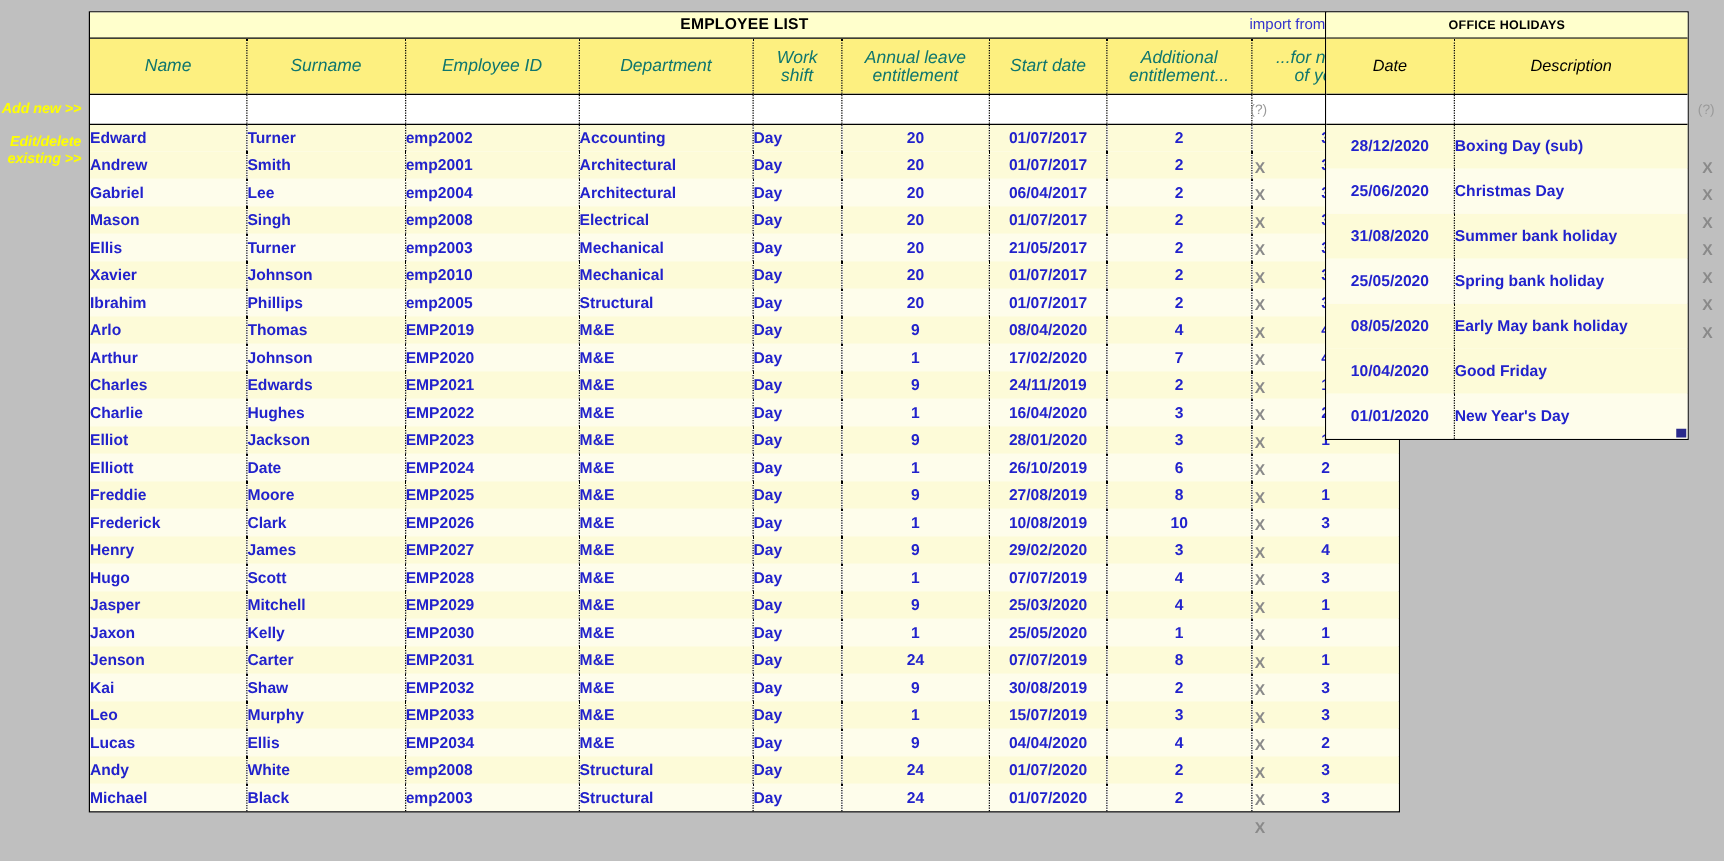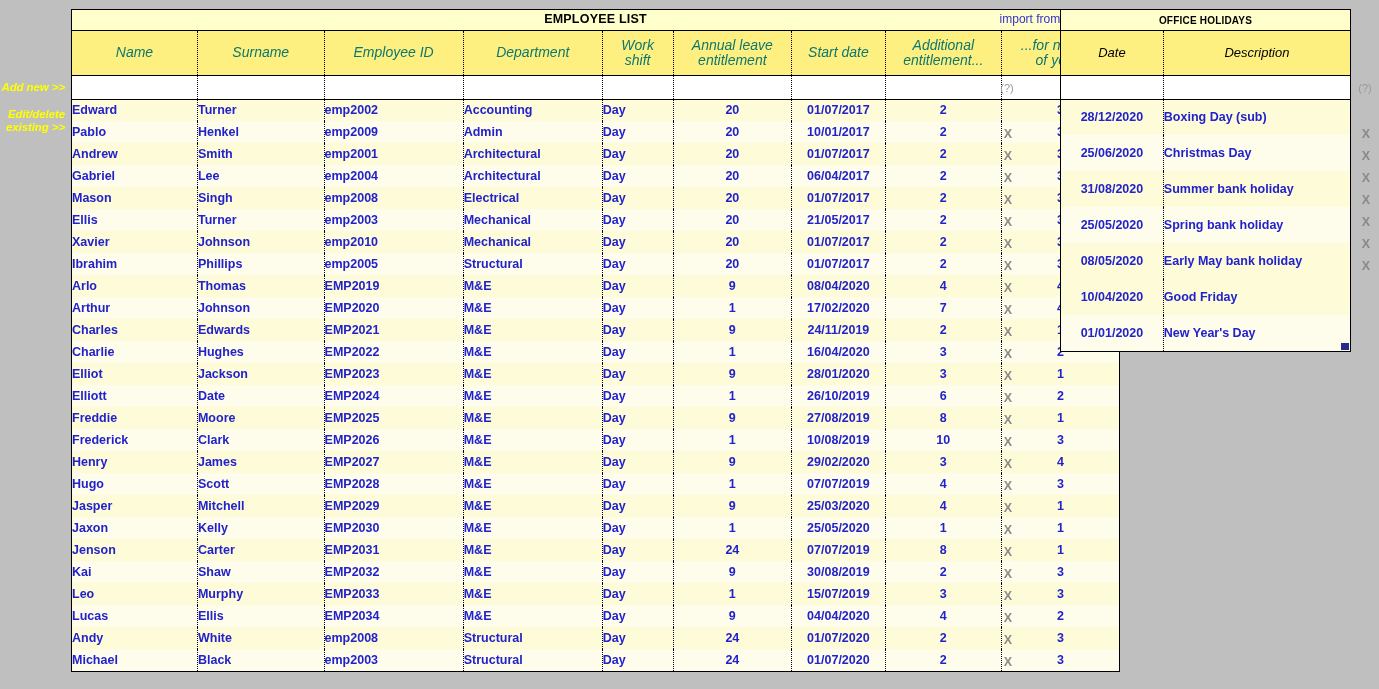--- a/index.html
+++ b/index.html
@@ -257,31 +257,20 @@
             <td>Edward</td>
             <td>Turner</td>
             <td>emp2002</td>
             <td>Accounting</td>
             <td>Day</td>
             <td class="num">20</td>
             <td class="num">01/07/2017</td>
             <td class="num">2</td>
             <td class="num">3</td>
           </tr>
-          <tr class="drow even">
-            <td>Pablo</td>
-            <td>Henkel</td>
-            <td>emp2009</td>
-            <td>Admin</td>
-            <td>Day</td>
-            <td class="num">20</td>
-            <td class="num">10/01/2017</td>
-            <td class="num">2</td>
-            <td class="num">3</td>
-          </tr>
           <tr class="drow odd">
             <td>Andrew</td>
             <td>Smith</td>
             <td>emp2001</td>
             <td>Architectural</td>
             <td>Day</td>
             <td class="num">20</td>
             <td class="num">01/07/2017</td>
             <td class="num">2</td>
             <td class="num">3</td>

